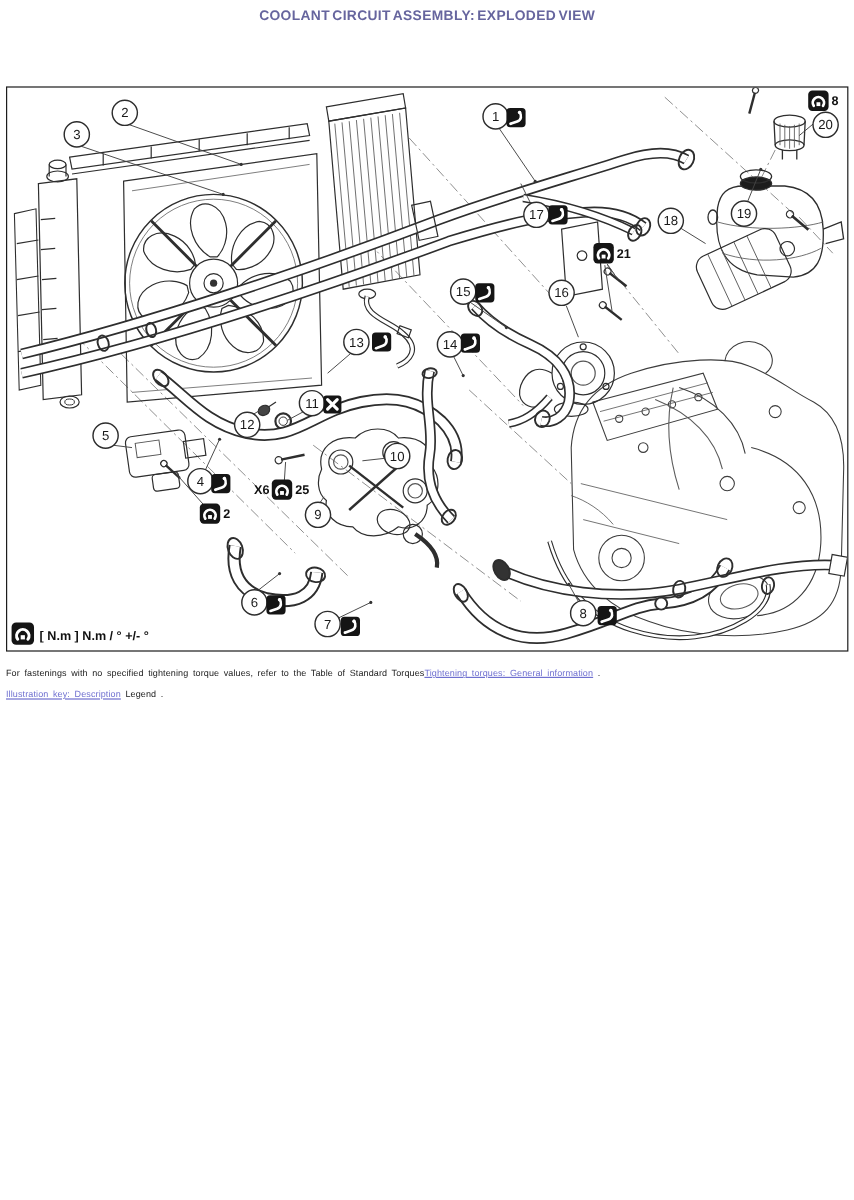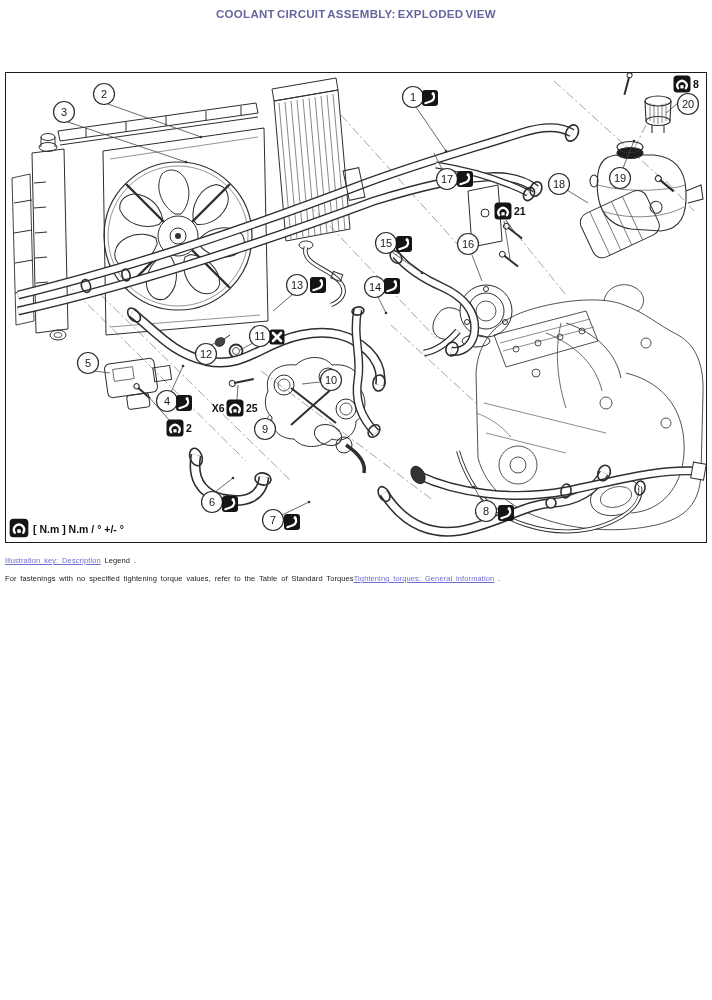--- a/index.html
+++ b/index.html
@@ -517,22 +517,22 @@
             <rect x="3.6499999999999986" y="445.65" width="18.700000000000003" height="18.700000000000003" rx="3.8500000000000005" fill="#151515"></rect>
             <path d="M8.71,459.62 A 5.170000000000001 5.170000000000001 0 1 1 17.29,459.62" stroke="#fff" stroke-width="2.53" fill="none" stroke-linecap="round"></path>
             <rect x="11.24" y="456.32" width="3.5200000000000005" height="3.5200000000000005" fill="#fff"></rect>
           </g>
         </g>
     </svg>
   </div>
 
   <div class="footnotes">
     <p class="fline">
-      <a href="#">Illustration key: Description</a><span> Legend .</span>
+      <span>For fastenings with no specified tightening torque values, refer to the Table of Standard Torques</span><a href="#">Tightening torques: General information</a><span> .</span>
     </p>
     <p class="fline">
-      <span>For fastenings with no specified tightening torque values, refer to the Table of Standard Torques</span><a href="#">Tightening torques: General information</a><span> .</span>
+      <a href="#">Illustration key: Description</a><span> Legend .</span>
     </p>
   </div>
 
   <div class="pageno">- 1 -</div>
   <div class="bottom-rule"></div>
 </div>
 
 </body></html>

